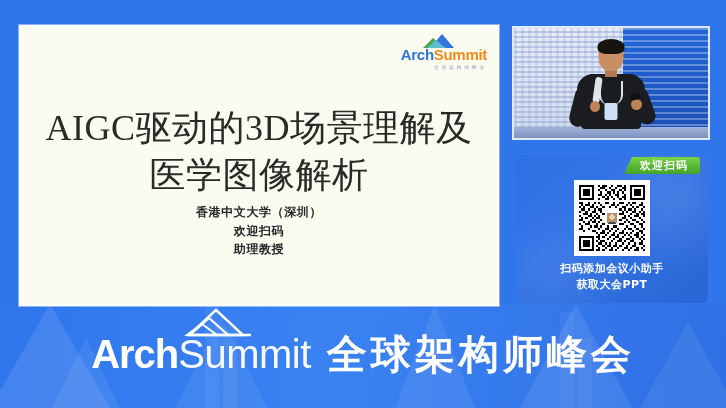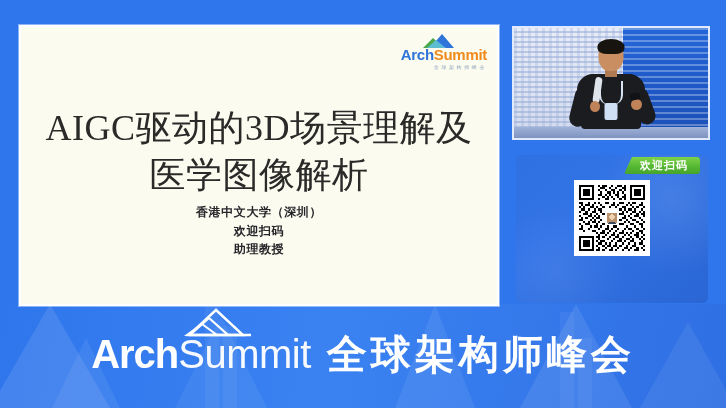--- a/index.html
+++ b/index.html
@@ -467,15 +467,19 @@
         </g>
         <rect x="13" y="13" width="7" height="7" fill="#ffffff"></rect>
         <g>
           <rect x="14" y="14" width="5" height="5" fill="#b8916a"></rect>
           <circle cx="16.5" cy="16" r="1.3" fill="#f0d2b0"></circle>
           <path d="M14.4 19 q2.1 -1.6 4.2 0 v0.2 h-4.2 Z" fill="#3b4a63"></path>
         </g>
       </svg>
     </div>
 
+    <div class="qr-caption">
+      <div>扫码添加会议小助手</div>
+      <div>获取大会PPT</div>
+    </div>
   </div>
 
 </div>
 
 </body></html>

